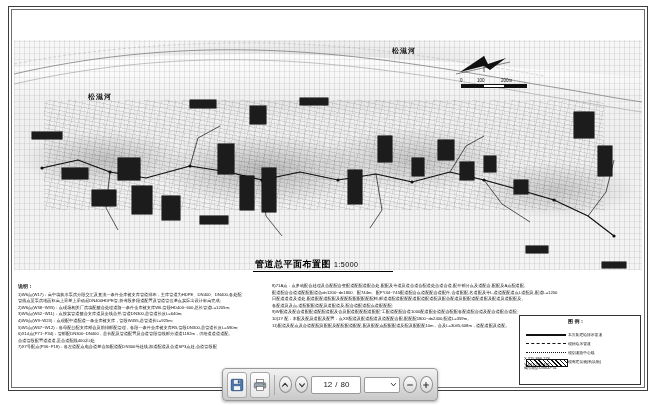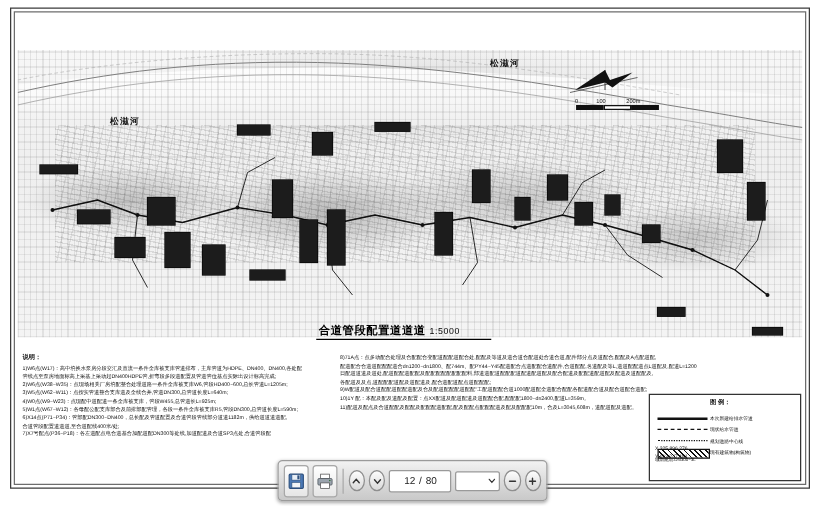--- a/index.html
+++ b/index.html
@@ -228,21 +228,21 @@
       <div class="sb-seg" style="left:0;width:22px;background:#111;"></div>
       <div class="sb-seg" style="left:22px;width:22px;background:#fff;"></div>
       <div class="sb-seg" style="left:44px;width:22px;background:#111;"></div>
       <div class="sb-txt" style="left:-1px;">0</div>
       <div class="sb-txt" style="left:16px;">100</div>
       <div class="sb-txt" style="left:40px;">200m</div>
     </div>
   </div>
 
   <div class="map-title">
-    <span>合道管段配置道道道</span>
+    <span>管道总平面布置图</span>
     <span class="sc">1:5000</span>
   </div>
   <div class="title-rule"></div>
 
   <div class="notes">
     <div class="hd">说明：</div>
     <p>1)W6点(W17)：高中填换水泵房分段交汇及直流一条件全库被支库管道排布，主库管道为HDPE、DN400、DN400,各处配</p>
     <p>管线点至泵房地面标高上采基上采动起DN400HDPE管,折弯段多段道配置及管道管位基点实际出设计标高完成;</p>
     <p>2)W6点(W38~W35)：点现场相关厂房填配整合处理道路一条件全库被支库W6,管段HD400~600,总长管道L=1205m;</p>
     <p>3)W5点(W62~W11)：点按实管道整合支库道及全线合并,管道DN300,总管道长度L=640m;</p>

